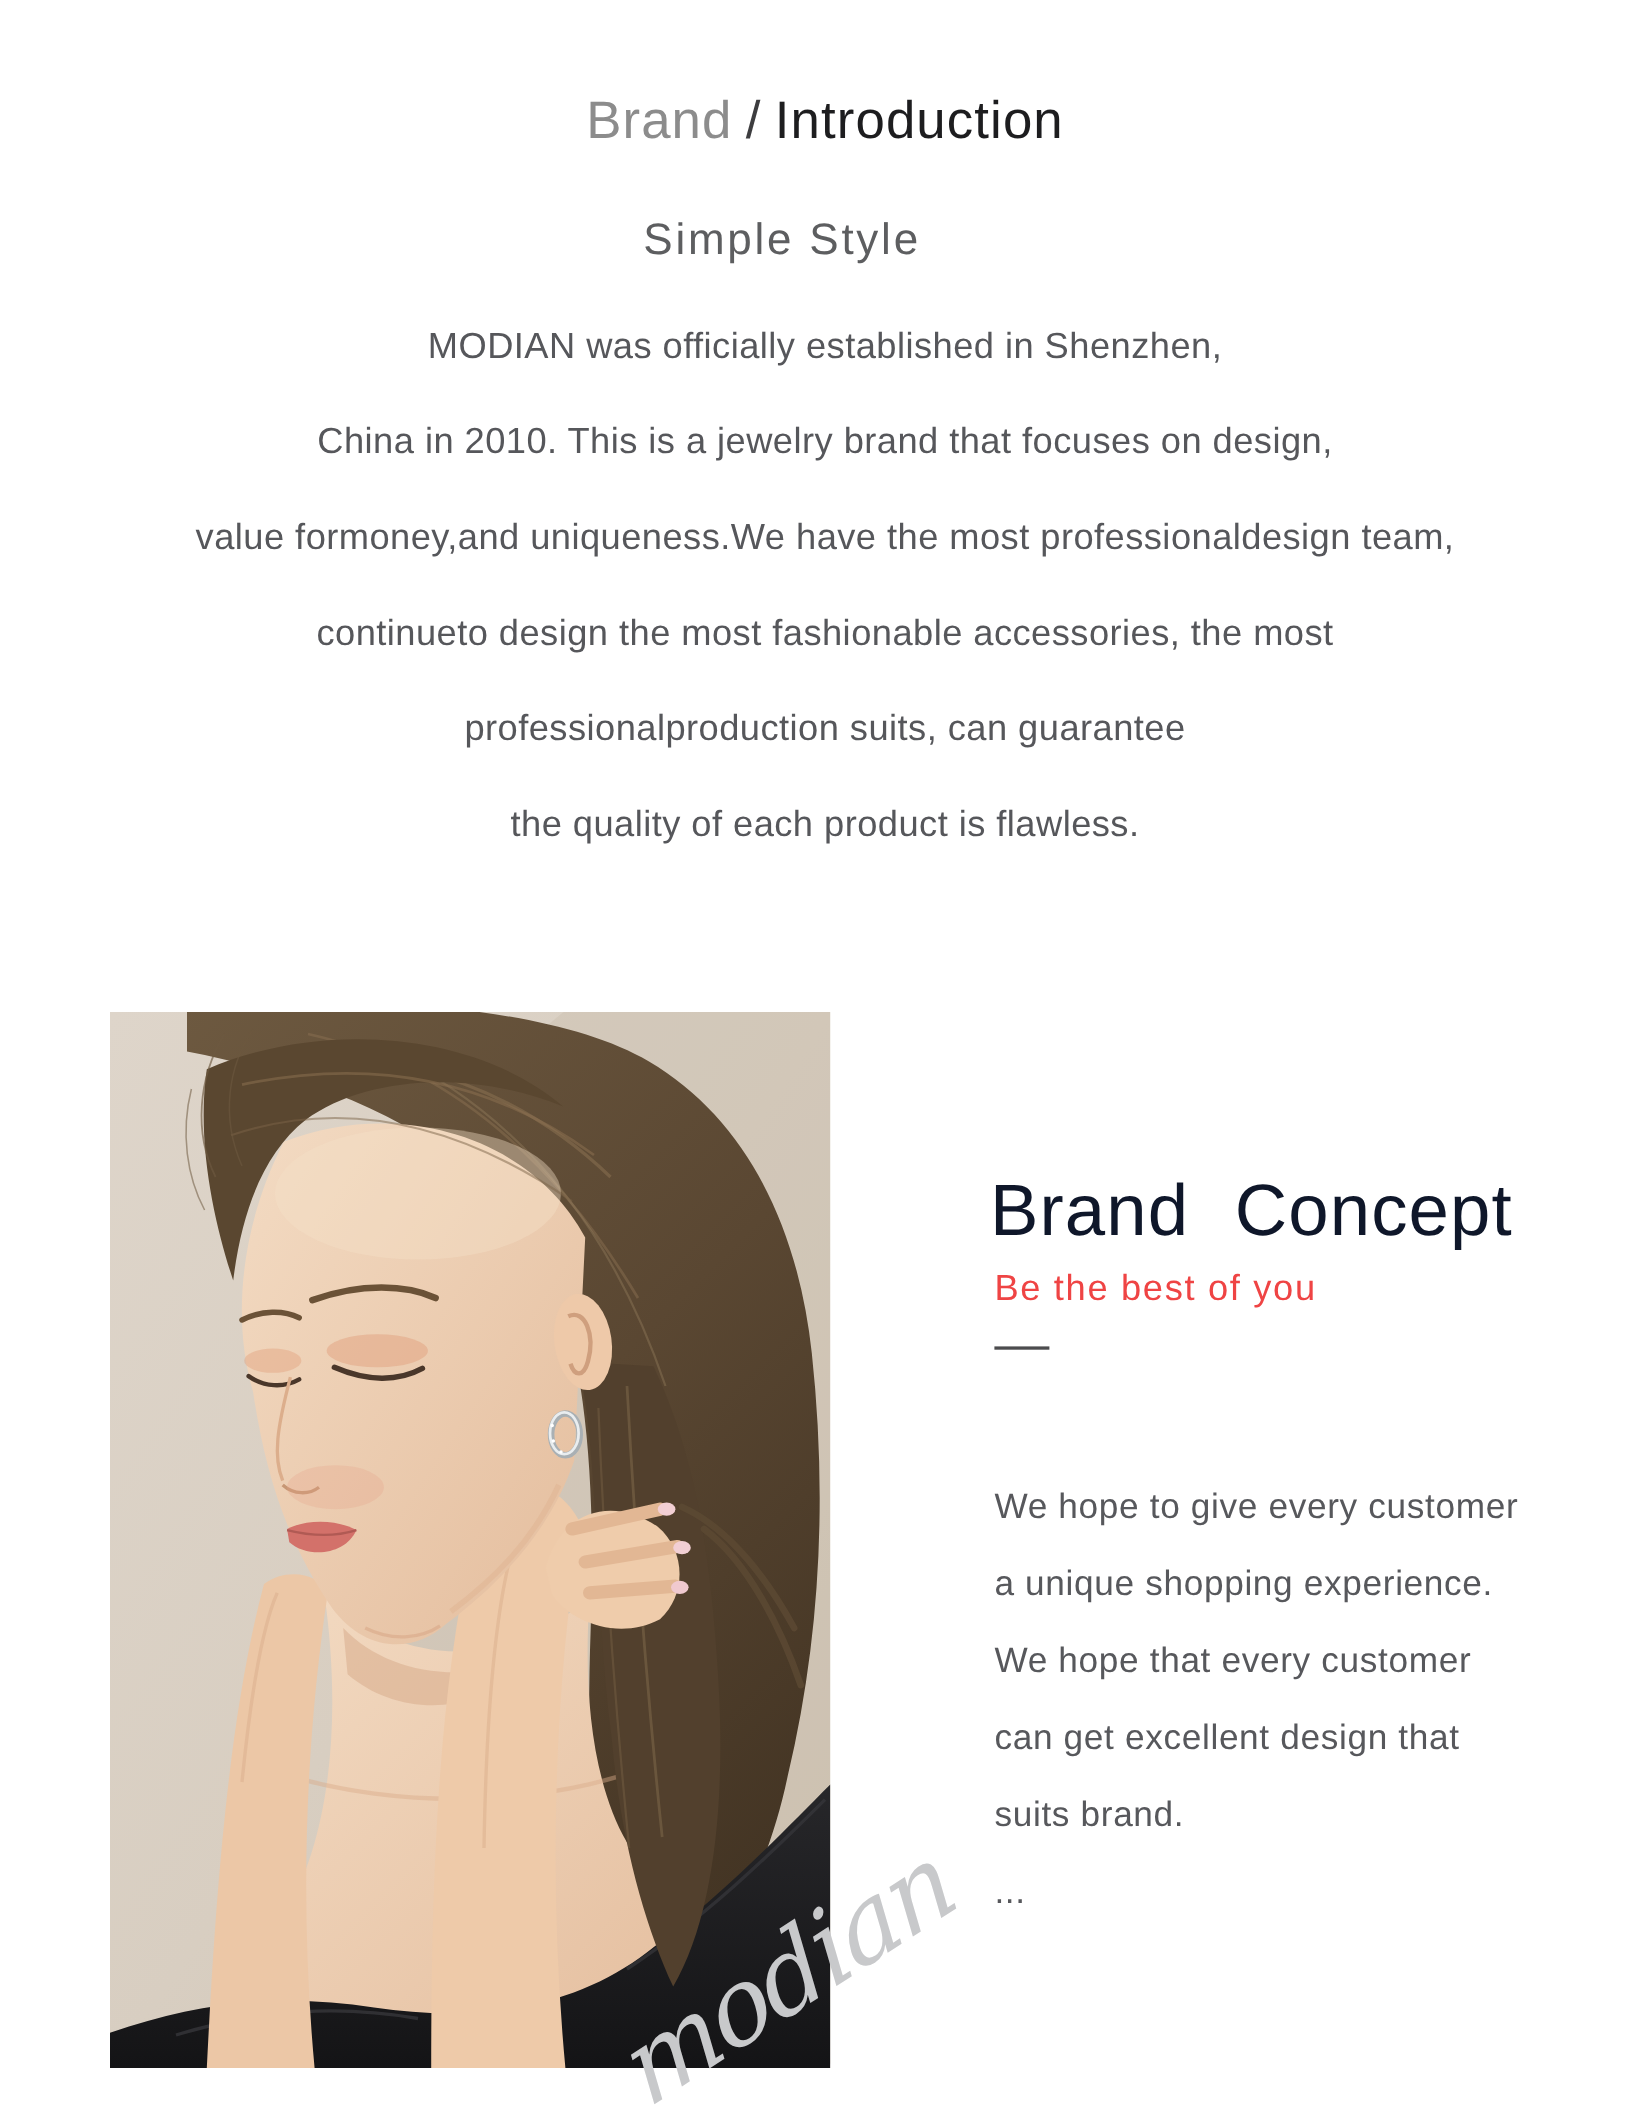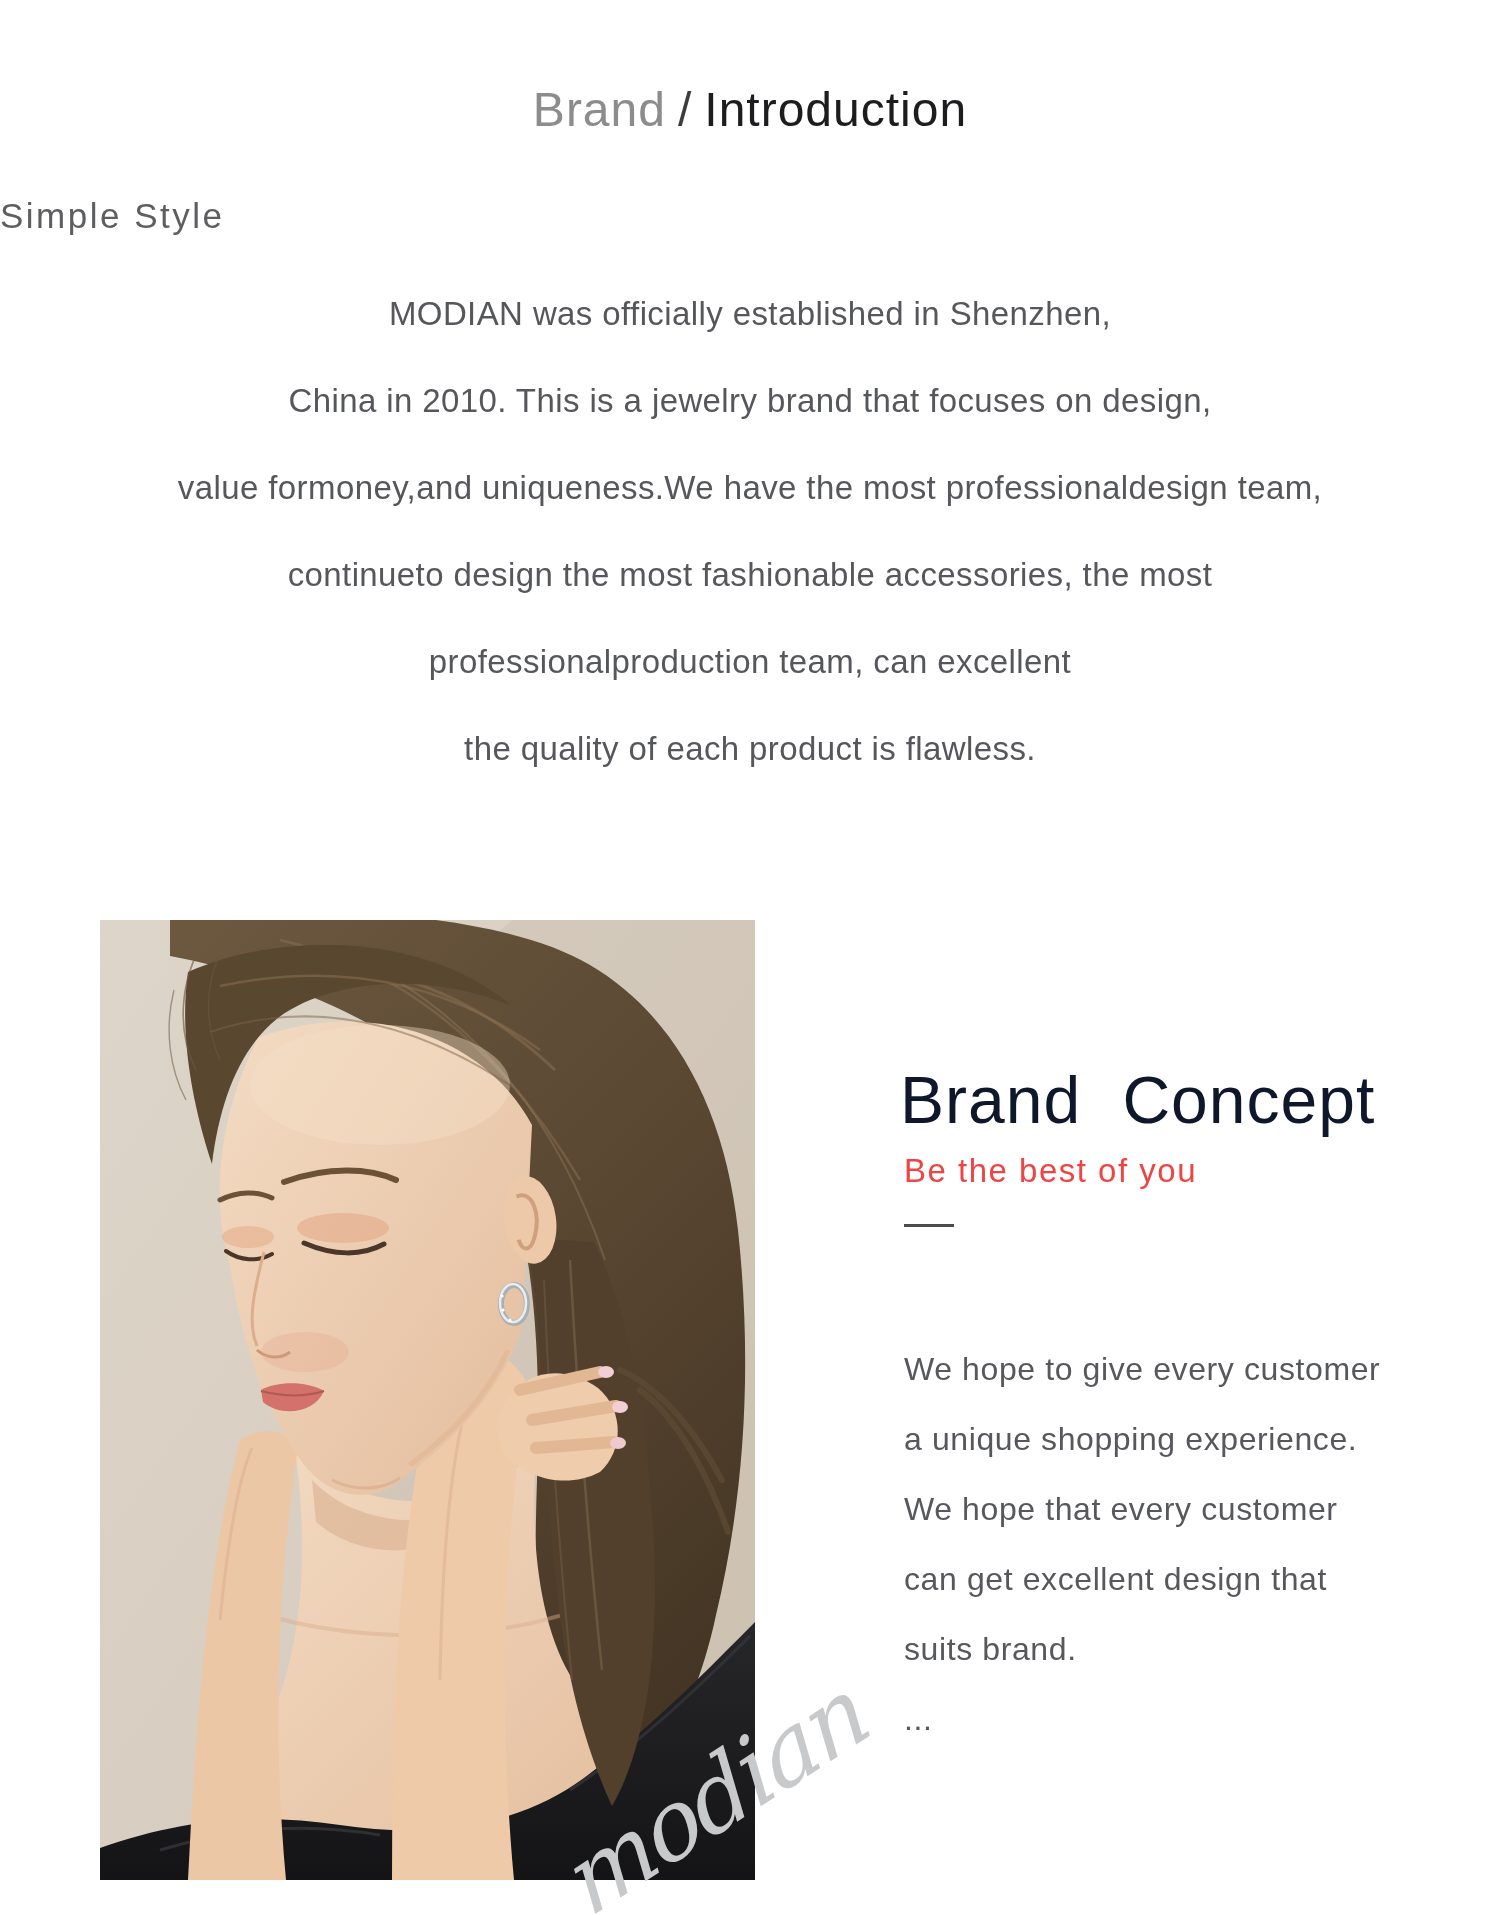--- a/index.html
+++ b/index.html
@@ -9,22 +9,22 @@
   }
   
   .title{
     position:absolute;top:82px;left:0;width:1500px;text-align:center;
     font-size:48px;letter-spacing:1px;font-weight:300;white-space:nowrap;
   }
   .title .muted{color:#8c8c8c;}
   .title .sep{color:#3d3d3f;margin:0 12px;font-weight:300;}
   .title .dark{color:#1d1d1f;font-weight:400;}
   .subtitle{
-    position:absolute;top:196px;left:0;width:1422px;
-    font-size:35px;letter-spacing:2.5px;color:#5d5e60;font-weight:300;white-space:nowrap;
+    position:absolute;top:196px;left:0;width:1422px;text-align:center;
+    font-size:40px;letter-spacing:2.5px;color:#5d5e60;font-weight:300;white-space:nowrap;
   }
   .intro{
     position:absolute;top:270px;left:0;width:1500px;text-align:center;
     font-size:33px;line-height:87px;color:#56575b;font-weight:300;
     letter-spacing:0.4px;white-space:nowrap;
   }
   
   .photo{
     position:absolute;left:100px;top:920px;width:655px;height:960px;
     overflow:hidden;z-index:1;
@@ -67,21 +67,21 @@
     <span class="muted">Brand</span><span class="sep">/</span><span class="dark">Introduction</span>
   </div>
 
   <div class="subtitle">Simple Style</div>
 
   <div class="intro">
     <div>MODIAN was officially established in Shenzhen,</div>
     <div>China in 2010. This is a jewelry brand that focuses on design,</div>
     <div>value formoney,and uniqueness.We have the most professionaldesign team,</div>
     <div>continueto design the most fashionable accessories, the most</div>
-    <div>professionalproduction team, can excellent</div>
+    <div>professionalproduction suits, can guarantee</div>
     <div>the quality of each product is flawless.</div>
   </div>
 
   <div class="photo">
     <svg width="655" height="960" viewBox="0 0 655 960" xmlns="http://www.w3.org/2000/svg">
       <defs>
         <linearGradient id="bgG" x1="0" y1="0" x2="1" y2="1">
           <stop offset="0" stop-color="#ded5ca"></stop>
           <stop offset="0.5" stop-color="#d8cec1"></stop>
           <stop offset="1" stop-color="#cfc3b4"></stop>

